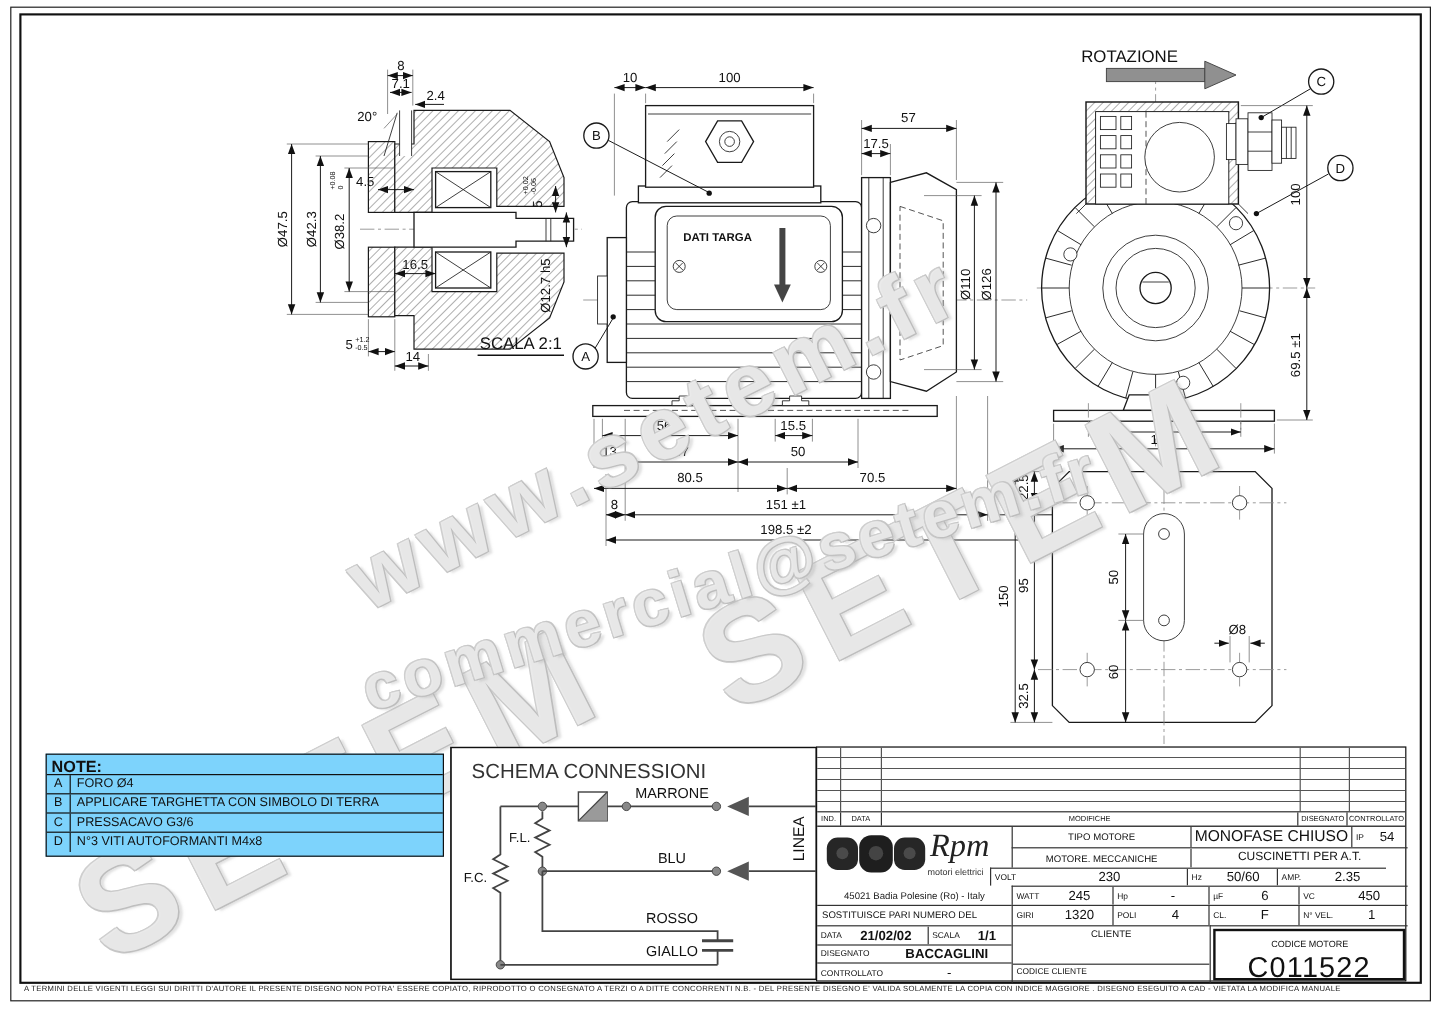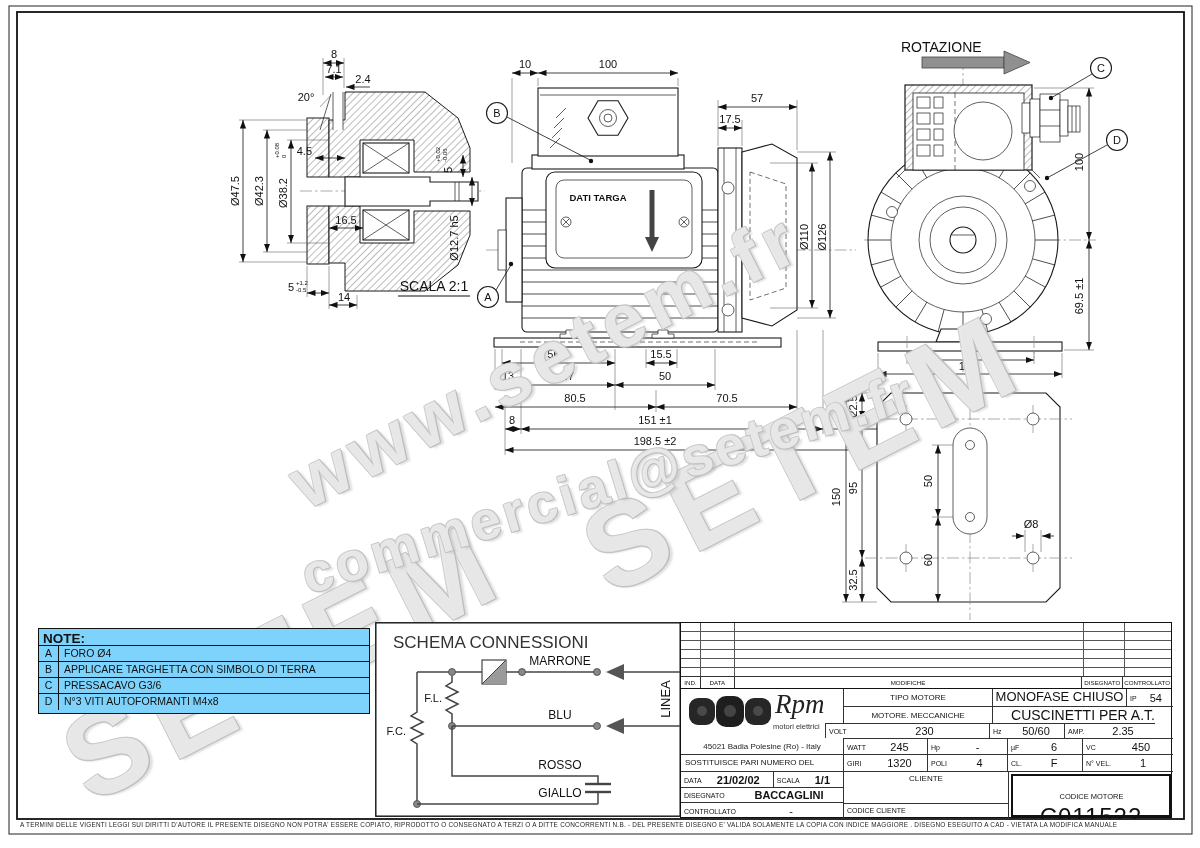--- a/index.html
+++ b/index.html
@@ -57,21 +57,21 @@
   .lbl{font-size:7px;color:#111;padding:1px 2px 0 3px;white-space:nowrap;}
   .val{font-size:11px;text-align:center;white-space:nowrap;}
   .pair{display:flex;align-items:center;height:100%;}
   .pair .lbl{flex:none;}
   .pair .val{flex:1;}
   .logoarea{position:absolute;left:0;top:0;width:162px;height:65px;}
   .brand{position:absolute;left:94px;top:0px;font-family:"Liberation Serif",serif;font-style:italic;font-size:27px;color:#222;}
   .tagline{position:absolute;left:92px;top:33px;font-size:7.5px;color:#333;}
   .addr{position:absolute;left:0;right:0;bottom:3px;text-align:center;font-size:8px;color:#222;}
   .codebox{position:absolute;left:2px;right:2px;top:2px;bottom:2px;border:2px solid #111;text-align:center;}
-  .codebox .lbl{font-size:7.5px;padding-top:16px;text-align:center;}
+  .codebox .lbl{font-size:7.5px;padding-top:6px;text-align:center;}
   .bigcode{font-size:24px;letter-spacing:1px;margin-top:2px;}
   .disclaimer{position:absolute;left:20px;top:821px;width:1162px;z-index:10;font-size:6.4px;
               letter-spacing:0.25px;color:#222;white-space:nowrap;overflow:hidden;}
 </style>
 </head>
 <body>
 
 <div class="sheet">
 
 <svg width="1200" height="848" viewBox="0 0 1200 848" style="position:absolute;left:0;top:0;z-index:1;">
@@ -576,21 +576,21 @@
         <div class="val bl" style="flex:1;height:100%;font-size:13px;line-height:16px;">MONOFASE CHIUSO</div>
         <div class="pair bl" style="width:47px;height:100%;">
           <div class="lbl">IP</div>
           <div class="val">54</div>
         </div>
       </div>
     </div>
     <div class="cell bl bt" style="left:162px;top:17px;width:330px;height:17px;">
       <div class="pair">
         <div style="width:148px;text-align:center;font-size:8px;">MOTORE. MECCANICHE</div>
-        <div class="val bl" style="flex:1;height:100%;font-size:14px;line-height:16px;">CUSCINETTI PER A.T.</div>
+        <div class="val bl" style="flex:1;height:100%;font-size:10px;line-height:16px;">CUSCINETTI PER A.T.</div>
       </div>
     </div>
     <div class="cell bl bt" style="left:144px;top:34px;width:330px;height:15px;">
       <div class="pair">
         <div class="pair" style="width:163px;height:100%;">
           <div class="lbl" style="width:34px;">VOLT</div>
           <div class="val">230</div>
         </div>
         <div class="pair bl" style="width:75px;height:100%;">
           <div class="lbl" style="width:18px;">Hz</div>

